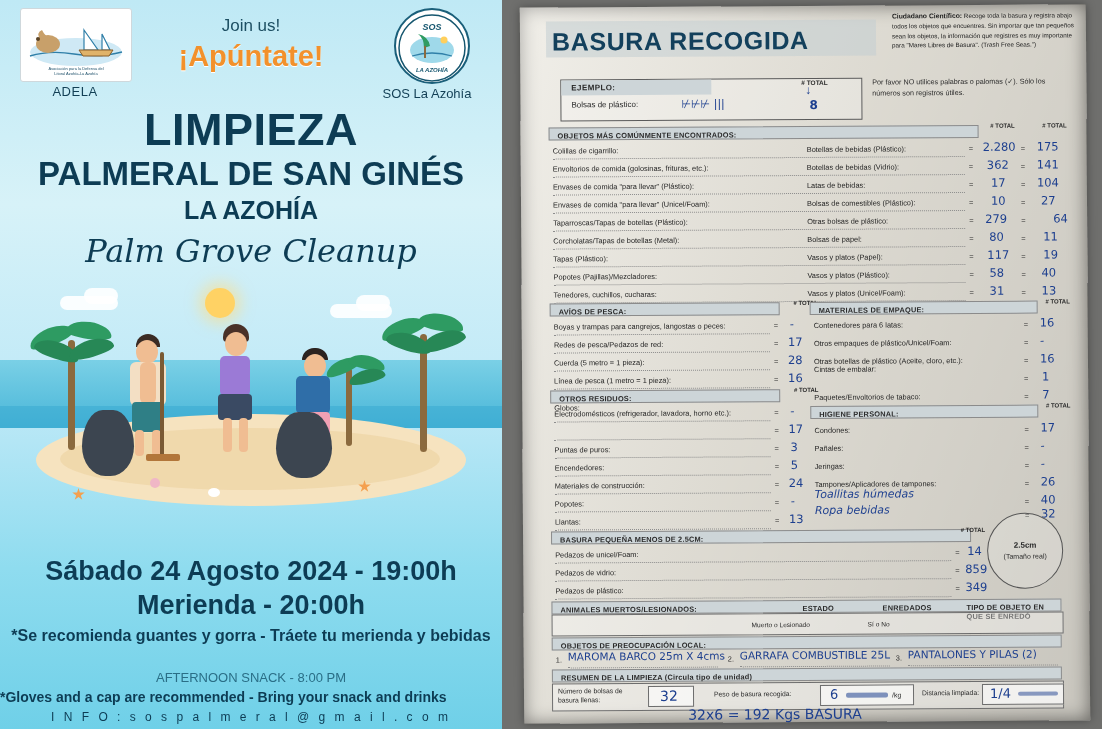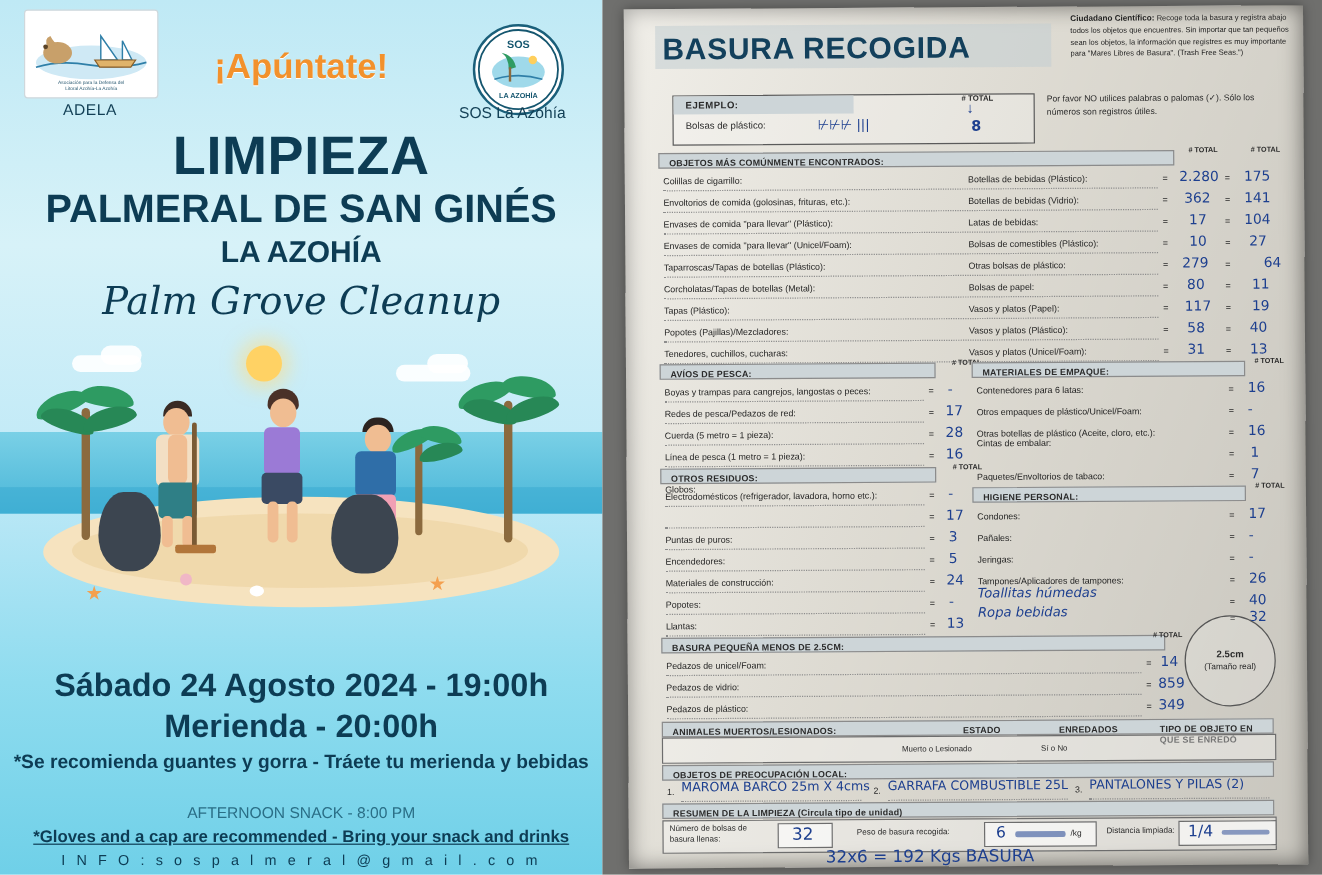--- a/index.html
+++ b/index.html
@@ -17,22 +17,22 @@
     overflow:hidden;
   }
   .logo-box{
     position:absolute;top:8px;left:20px;width:110px;height:72px;
     background:#fff;border:1px solid #cfd8dc;border-radius:3px;
     display:flex;align-items:center;justify-content:center;overflow:hidden;
   }
   .logo-cap{position:absolute;top:84px;left:20px;width:110px;text-align:center;
     font-size:13px;color:#123f55;letter-spacing:.5px;}
   .logo-box2{
-    position:absolute;top:20px;right:32px;width:72px;height:72px;border-radius:50%;
-    background:#fff;border:2px solid #1a5f7a;display:flex;align-items:center;justify-content:center;overflow:hidden;
+    position:absolute;top:8px;right:32px;width:72px;height:72px;border-radius:50%;
+    background:#fff;border:2px solid #1a5f7a;display:flex;align-items:flex-end;justify-content:center;overflow:hidden;font-style:italic;
   }
   .logo-cap2{position:absolute;top:86px;right:0;width:150px;text-align:center;font-size:13px;color:#123f55;}
   .joinus{position:absolute;top:16px;left:0;width:502px;text-align:center;font-size:17px;color:#1d4f63;}
   .apuntate{position:absolute;top:40px;left:0;width:502px;text-align:center;
     font-size:29px;font-weight:bold;color:#f2912c;text-shadow:0 1px 0 #fff;}
   .t1{position:absolute;top:104px;left:0;width:502px;text-align:center;
     font-size:45px;font-weight:bold;color:#0d3c54;letter-spacing:.5px;}
   .t2{position:absolute;top:155px;left:0;width:502px;text-align:center;
     font-size:33px;font-weight:bold;color:#0d3c54;}
   .t3{position:absolute;top:196px;left:0;width:502px;text-align:center;
@@ -64,21 +64,21 @@
   .rake{position:absolute;width:4px;background:#7a5a34;border-radius:2px;}
 
   .date1{position:absolute;top:556px;left:0;width:502px;text-align:center;
     font-size:27px;font-weight:bold;color:#0d3c54;}
   .date2{position:absolute;top:590px;left:0;width:502px;text-align:center;
     font-size:27px;font-weight:bold;color:#0d3c54;}
   .note1{position:absolute;top:627px;left:0;width:502px;text-align:center;
     font-size:16px;font-weight:bold;color:#0d3c54;}
   .en1{position:absolute;top:655px;left:0;width:502px;text-align:center;font-size:13px;color:#2a6e86;}
   .en2{position:absolute;top:670px;left:0;width:502px;text-align:center;font-size:13px;color:#2a6e86;}
-  .note2{position:absolute;top:689px;left:0;width:502px;text-align:center;font-size:14px;font-weight:bold;color:#0d3c54;text-decoration:underline;}
+  .note2{position:absolute;top:689px;left:0;width:502px;text-align:left;font-size:14px;font-weight:bold;color:#0d3c54;}
   .info{position:absolute;top:710px;left:0;width:502px;text-align:center;font-size:12px;color:#0d3c54;letter-spacing:3px;}
 
   
   .formwrap{position:relative;width:600px;height:729px;background:#6f6f6d;overflow:hidden;}
   .paper{
     position:absolute;left:20px;top:6px;width:566px;height:716px;
     background:#e9e6dd;
     box-shadow:0 0 18px rgba(0,0,0,.5) inset,0 0 10px rgba(0,0,0,.35);
     transform:rotate(-0.35deg);
     font-family:"Liberation Sans",sans-serif;
@@ -148,20 +148,21 @@
         <ellipse cx="34" cy="36" rx="22" ry="13" fill="#9fd9ea"></ellipse>
         <path d="M14 42 q20 -6 40 0" stroke="#2f7fa8" fill="none" stroke-width="1.3"></path>
         <path d="M26 34 q0 -10 -6 -14 q10 2 12 12" fill="#2f9b62"></path>
         <rect x="26" y="32" width="2" height="12" fill="#8b6a3e"></rect>
         <circle cx="46" cy="26" r="3.5" fill="#ffcf5c"></circle>
         <text x="34" y="58" font-size="6" text-anchor="middle" fill="#15566f" font-weight="bold" font-family="Liberation Sans">LA AZOHÍA</text>
       </svg>
     </div>
     <div class="logo-cap2">SOS La Azohía</div>
 
+    <div class="joinus">Join us!</div>
     <div class="apuntate">¡Apúntate!</div>
 
     <div class="t1">LIMPIEZA</div>
     <div class="t2">PALMERAL DE SAN GINÉS</div>
     <div class="t3">LA AZOHÍA</div>
     <div class="t4">Palm Grove Cleanup</div>
 
     <div class="scene">
       <div class="sun"></div>
       <div class="cloud" style="left:60px;top:14px;width:58px;height:14px;"></div>

